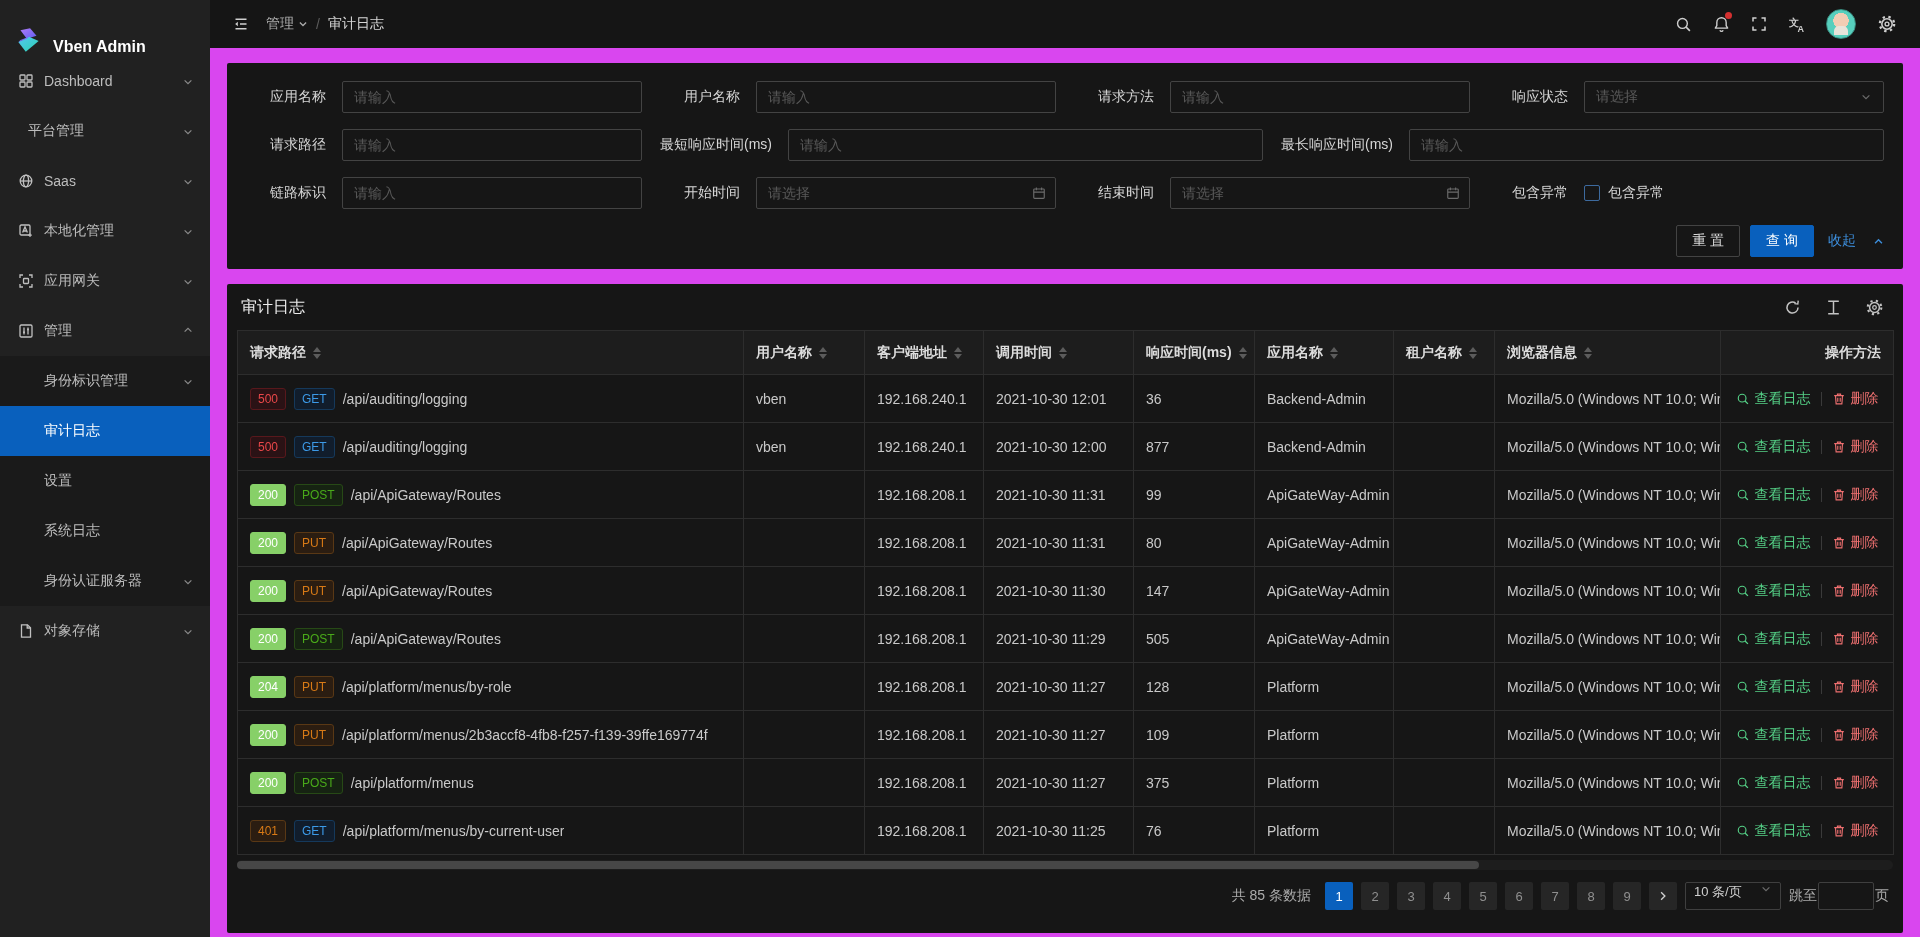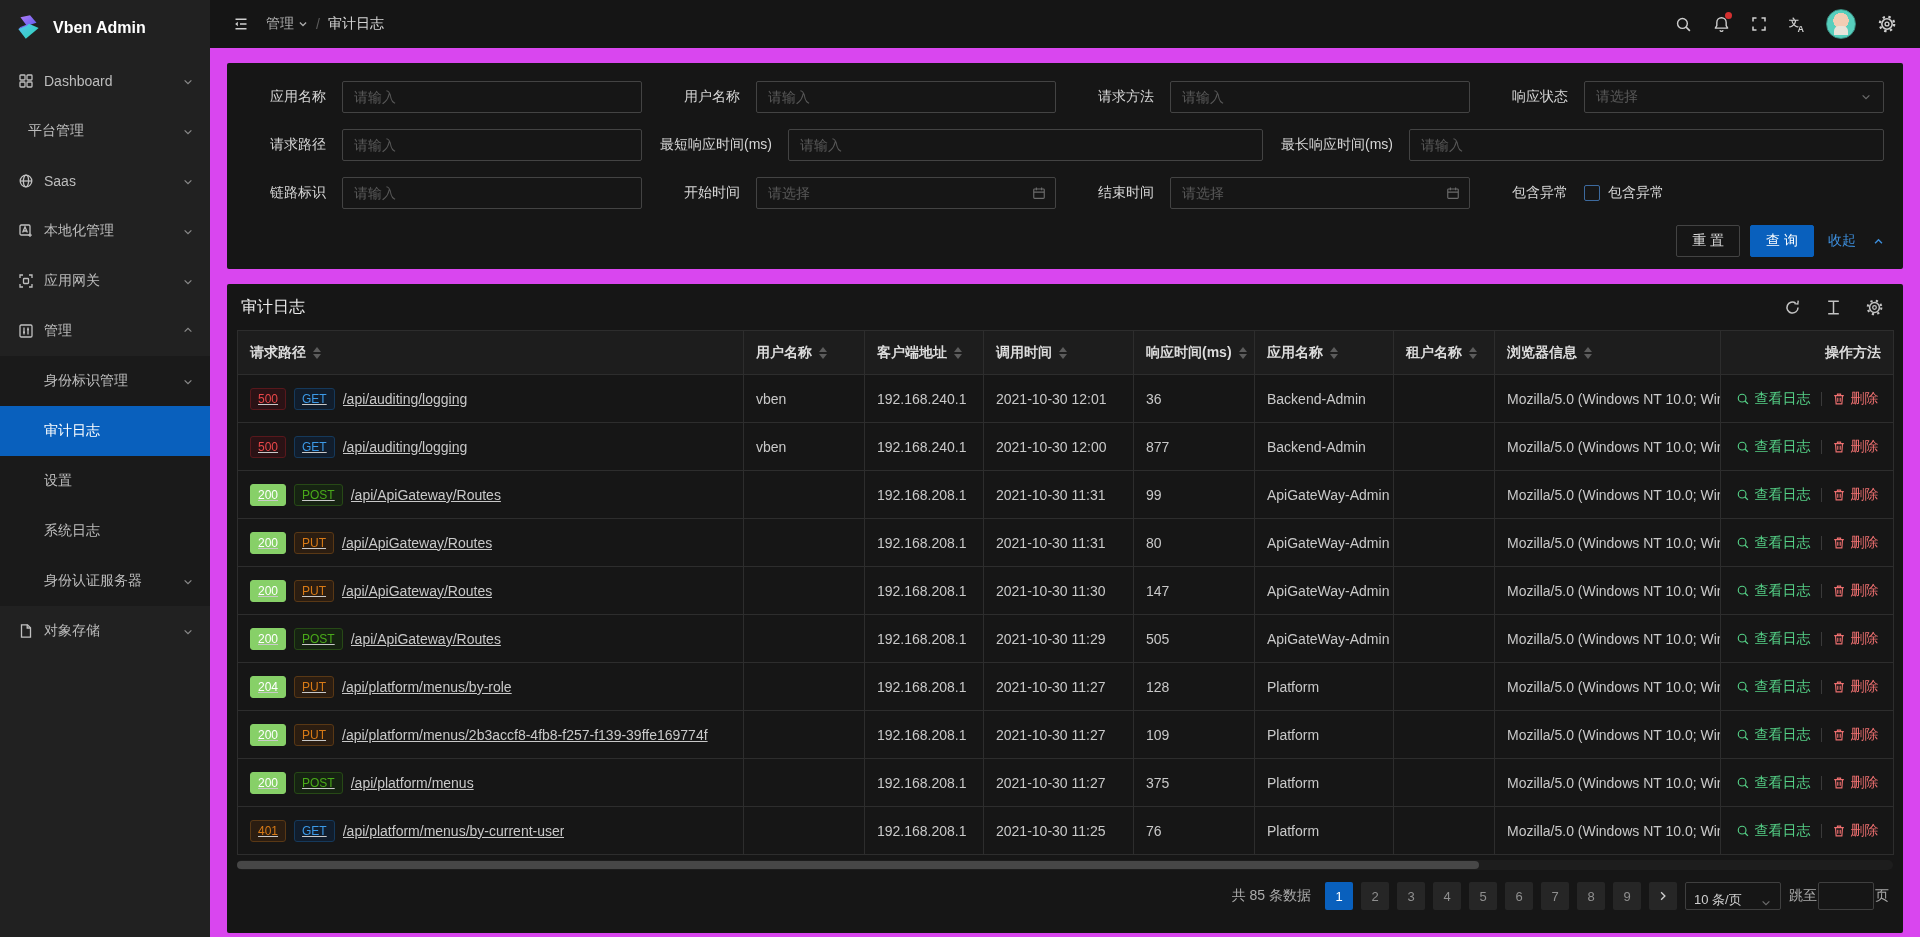--- a/index.html
+++ b/index.html
@@ -6,21 +6,21 @@
   html,body { margin:0; padding:0; }
   body {
     width:1920px; height:937px; overflow:hidden;
     background:#0c0c0c; color:#d4d4d4;
     font-family:"Liberation Sans","DejaVu Sans",sans-serif; font-size:14px;
   }
   .app { display:flex; height:100%; }
 
   
   .sidebar { width:210px; flex:none; background:#212121; display:flex; flex-direction:column; }
-  .logo { height:56px; display:flex; align-items:center; padding-left:14px; gap:9px; cursor:pointer; }
+  .logo { height:56px; display:flex; align-items:flex-end; padding-left:14px; gap:9px; cursor:pointer; }
   .logo-title { color:#ffffff; font-weight:bold; font-size:16px; white-space:nowrap; }
   .menu { flex:1; overflow:hidden; }
   .menu-item { height:50px; display:flex; align-items:center; padding:0 16px 0 18px; color:#bdbdbd; cursor:pointer; }
   .menu-item .mi-icon { width:16px; height:16px; flex:none; display:flex; align-items:center; color:#c0c0c0; }
   .menu-item .mi-label { margin-left:10px; flex:1; white-space:nowrap; overflow:hidden; }
   .menu-item.noicon { padding-left:28px; }
   .menu-item.noicon .mi-label { margin-left:0; }
   .menu-item.sub { background:#1a1a1a; padding-left:44px; }
   .menu-item.sub .mi-label { margin-left:0; }
   .menu-item.active { background:#0960bd; color:#fff; }
@@ -74,21 +74,21 @@
 
   table { border-collapse:collapse; table-layout:fixed; width:1656px; }
   th,td { border:1px solid #2d2d2d; padding:0 12px; overflow:hidden; white-space:nowrap; }
   th { height:44px; background:#1d1d1d; color:#dcdcdc; font-weight:bold; text-align:left; }
   td { height:48px; color:#c9c9c9; background:#161616; }
   .th-inner { display:flex; align-items:center; gap:7px; }
   .th-inner.center { justify-content:flex-end; }
   .sort { display:inline-flex; flex-direction:column; gap:2px; cursor:pointer; }
   .caret-up { width:0; height:0; border-left:4px solid transparent; border-right:4px solid transparent; border-bottom:5px solid #5c5c5c; }
   .caret-down { width:0; height:0; border-left:4px solid transparent; border-right:4px solid transparent; border-top:5px solid #5c5c5c; }
-  .pathcell { display:flex; align-items:center;text-decoration:underline; }
+  .pathcell { display:flex; align-items:center; }
   .tag { display:inline-flex; align-items:center; justify-content:center; height:22px; padding:0 7px; border-radius:3px; font-size:12px; border:1px solid transparent; margin-right:8px; flex:none; }
   .tag-status { min-width:36px; }
   .tag-red { color:#e84749; background:#2a1215; border-color:#58181c; }
   .tag-blue { color:#3c9ae8; background:#111d2c; border-color:#15395b; }
   .tag-green { color:#49aa19; background:#162312; border-color:#274916; }
   .tag-orange { color:#d87a16; background:#2b1d11; border-color:#593815; }
   .tag-green-solid { color:#ffffff; background:#87d068; border-color:#87d068; }
   .path-text { overflow:hidden; }
   .actions { display:flex; align-items:center; justify-content:center; gap:10px; }
   .act { display:flex; align-items:center; gap:5px; cursor:pointer; text-decoration:none; }
@@ -97,21 +97,21 @@
   .act-sep { width:1px; height:14px; background:#3a3a3a; }
 
   .hscrollbar { height:10px; flex:none; margin:5px 0 4px; background:#1d1d1d; border-radius:5px; position:relative; width:1656px; }
   .hscroll-thumb { position:absolute; left:0; top:1px; height:8px; width:75%; background:#474747; border-radius:4px; cursor:pointer; }
 
   .pager { height:44px; flex:none; display:flex; align-items:center; justify-content:flex-end; gap:8px; color:#ababab; padding-right:4px; }
   .pg-total { margin-right:6px; }
   .pg-btn { min-width:28px; height:28px; padding:0 4px; background:#262626; border-radius:2px; display:flex; align-items:center; justify-content:center; color:#8f8f8f; cursor:pointer; font-size:13px; }
   .pg-btn.active { background:#0960bd; color:#fff; }
   .pg-btn.pg-next { color:#cfcfcf; }
-  .pg-select { height:28px; min-width:96px; border:1px solid #3f3f3f; border-radius:2px; display:flex; align-items:flex-end; justify-content:space-between; padding:0 8px; color:#cfcfcf; font-size:13px; cursor:pointer; gap:10px; }
+  .pg-select { height:28px; min-width:96px; border:1px solid #3f3f3f; border-radius:2px; display:flex; align-items:flex-start; justify-content:space-between; padding:0 8px; color:#cfcfcf; font-size:13px; cursor:pointer; gap:10px; }
   .pg-select .sel-arrow { color:#6b6b6b; display:flex; }
   .pg-jump { display:flex; align-items:center; gap:1px; }
   .pg-jump input { width:56px; height:28px; background:transparent; border:1px solid #3f3f3f; border-radius:2px; color:#d4d4d4; padding:0 6px; font:inherit; }
 </style>
 </head>
 <body>
 
 <div class="app">
   <aside class="sidebar">
     <div class="logo">

